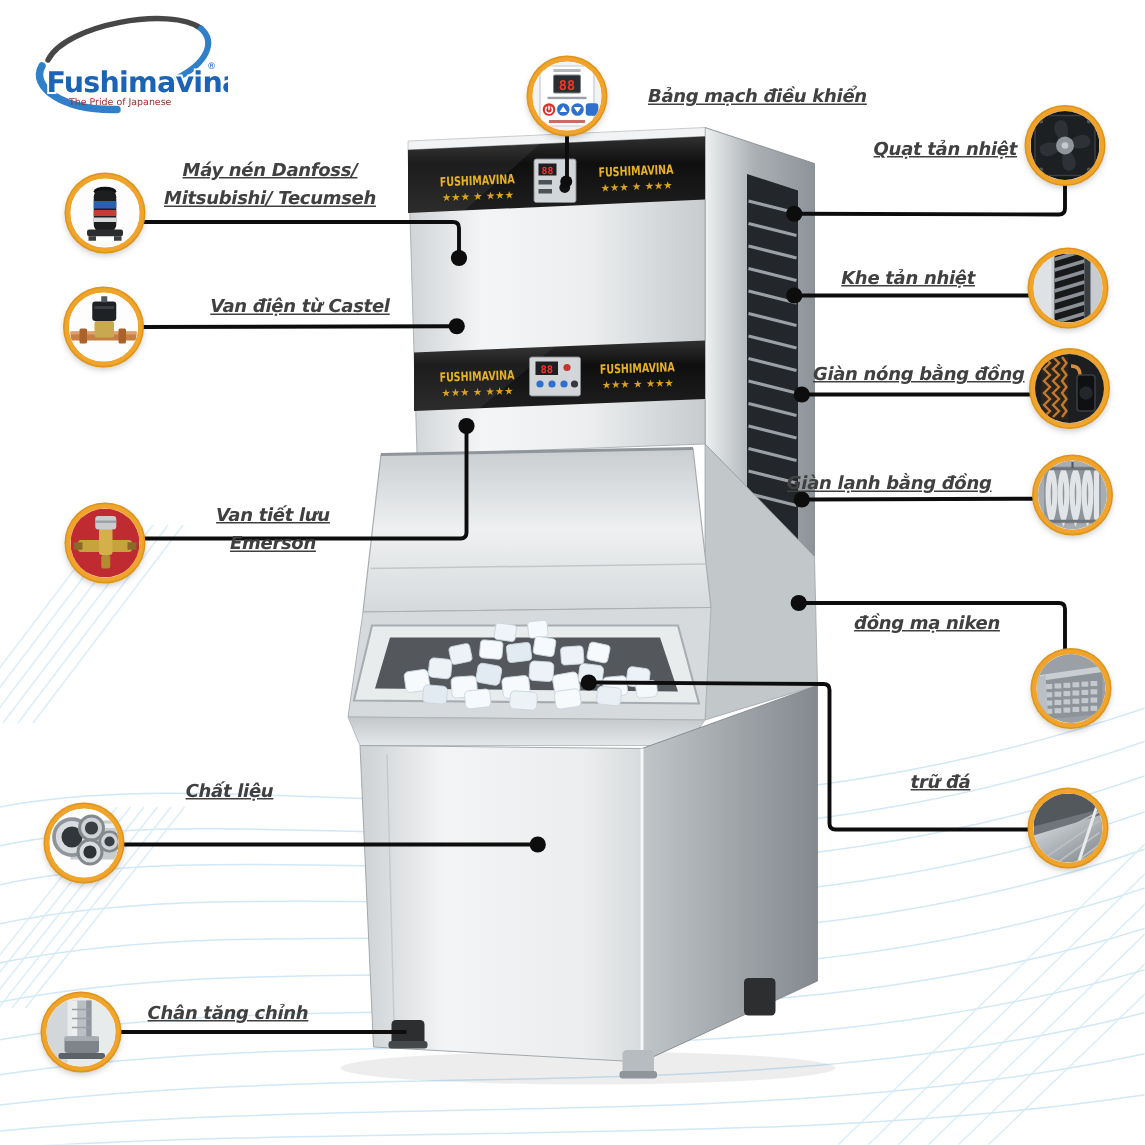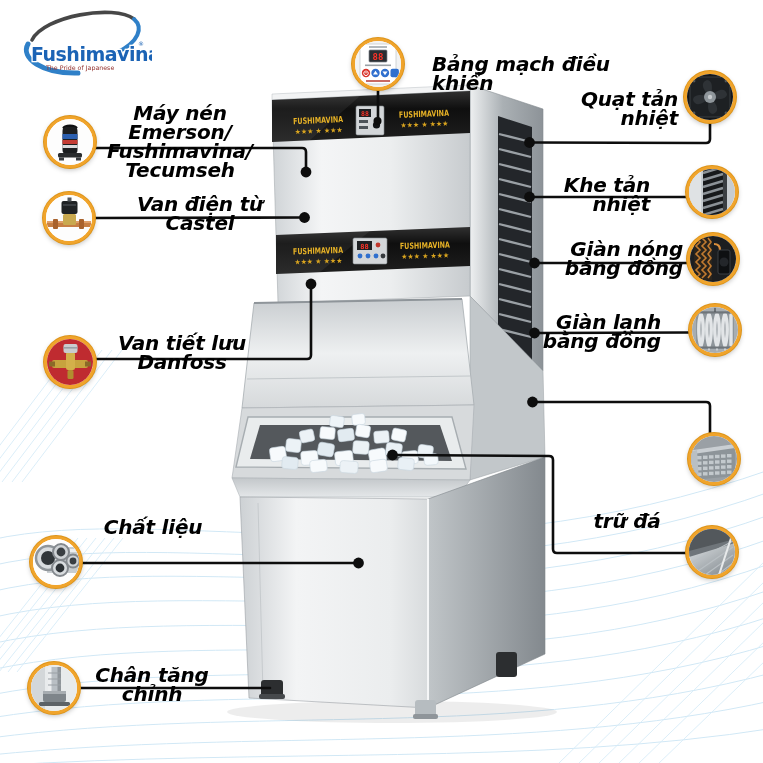--- a/index.html
+++ b/index.html
@@ -2,22 +2,22 @@
 <html><head>
 <meta charset="utf-8">
 <style>
   html,body{margin:0;padding:0;}
   body{
     width:763px;height:763px;position:relative;background:#ffffff;
     font-family:"DejaVu Sans", sans-serif;overflow:hidden;
   }
   #scene{position:absolute;left:0;top:0;width:763px;height:763px;}
   .label{
-    position:absolute;color:#000000;font-style:italic;font-weight:bold;
-    font-size:20px;line-height:19px;letter-spacing:-0.2px;
+    position:absolute;color:#404040;font-style:italic;font-weight:bold;
+    font-size:12px;line-height:19px;letter-spacing:-0.2px;text-decoration:underline;
   }
   .center{text-align:center}
   .rightal{text-align:right}
   .photo-circle{
     position:absolute;width:46px;height:46px;border-radius:50%;
     border:3px solid #f0a42c;background:#fff;overflow:hidden;
     box-shadow:0 0 0 1px #dd9418, 0 2px 5px rgba(0,0,0,.25);
   }
   .photo-circle svg{display:block;width:100%;height:100%;}
   #logo{position:absolute;left:16px;top:4px;width:136px;height:80px;}
@@ -254,29 +254,29 @@
     <path d="M16,36 C28,12 98,0 118,15" stroke="#474747" stroke-width="3.6" fill="none" stroke-linecap="round"></path>
     <path d="M118,15 C128,24 122,38 102,48" stroke="#2f80c8" stroke-width="4" fill="none" stroke-linecap="round"></path>
     <path d="M12,40 C4,54 26,70 62,69" stroke="#2f80c8" stroke-width="5" fill="none" stroke-linecap="round"></path>
     <text x="15" y="57" font-size="19" font-weight="bold" fill="#1b63b5" style="paint-order:stroke" stroke="#ffffff" stroke-width="2.5" letter-spacing="-0.5">Fushimavina</text>
     <text x="122" y="42" font-size="6" fill="#1b63b5">®</text>
     <text x="30" y="66" font-size="6.3" fill="#93302c">The Pride of Japanese</text>
   </svg>
 </div>
 
 <div class="label center" style="left:90px;top:104px;width:180px;">
-  <div>Máy nén Emerson/</div>
-  <div>Fushimavina/ Tecumseh</div>
+  <div>Máy nén Danfoss/</div>
+  <div>Mitsubishi/ Tecumseh</div>
 </div>
 <div class="label center" style="left:110px;top:195px;width:180px;text-align:center;">
   <div>Van điện từ Castel</div>
 </div>
 <div class="label center" style="left:92px;top:322px;width:180px;margin-top:12px;">
   <div>Van tiết lưu</div>
-  <div>Danfoss</div>
+  <div>Emerson</div>
 </div>
 <div class="label center" style="left:63px;top:518px;width:180px;">
   <div>Chất liệu</div>
 </div>
 <div class="label center" style="left:62px;top:666px;width:180px;">
   <div>Chân tăng chỉnh</div>
 </div>
 
 <div class="label" style="left:432px;top:55px;width:230px;">
   <div>Bảng mạch điều khiển</div>
@@ -287,20 +287,21 @@
 <div class="label rightal" style="left:500px;top:176px;width:150px;">
   <div>Khe tản nhiệt</div>
 </div>
 <div class="label rightal" style="left:523px;top:240px;width:160px;">
   <div>Giàn nóng bằng đồng</div>
 </div>
 <div class="label rightal" style="left:501px;top:313px;width:160px;">
   <div>Giàn lạnh bằng đồng</div>
 </div>
 <div class="label center" style="left:538px;top:406px;width:160px;">
+  <div>đồng mạ niken</div>
 </div>
 <div class="label center" style="left:547px;top:512px;width:160px;">
   <div>trữ đá</div>
 </div>
 
 <div class="photo-circle" style="left:352px;top:38px;">
   <svg viewBox="0 0 46 46">
     <rect x="0" y="0" width="46" height="46" fill="#f2f3f4"></rect>
     <rect x="5" y="3" width="36" height="40" rx="3" fill="#ffffff" stroke="#c6cacd" stroke-width="0.8"></rect>
     <rect x="14" y="5" width="18" height="2" fill="#b3b9bd"></rect>

